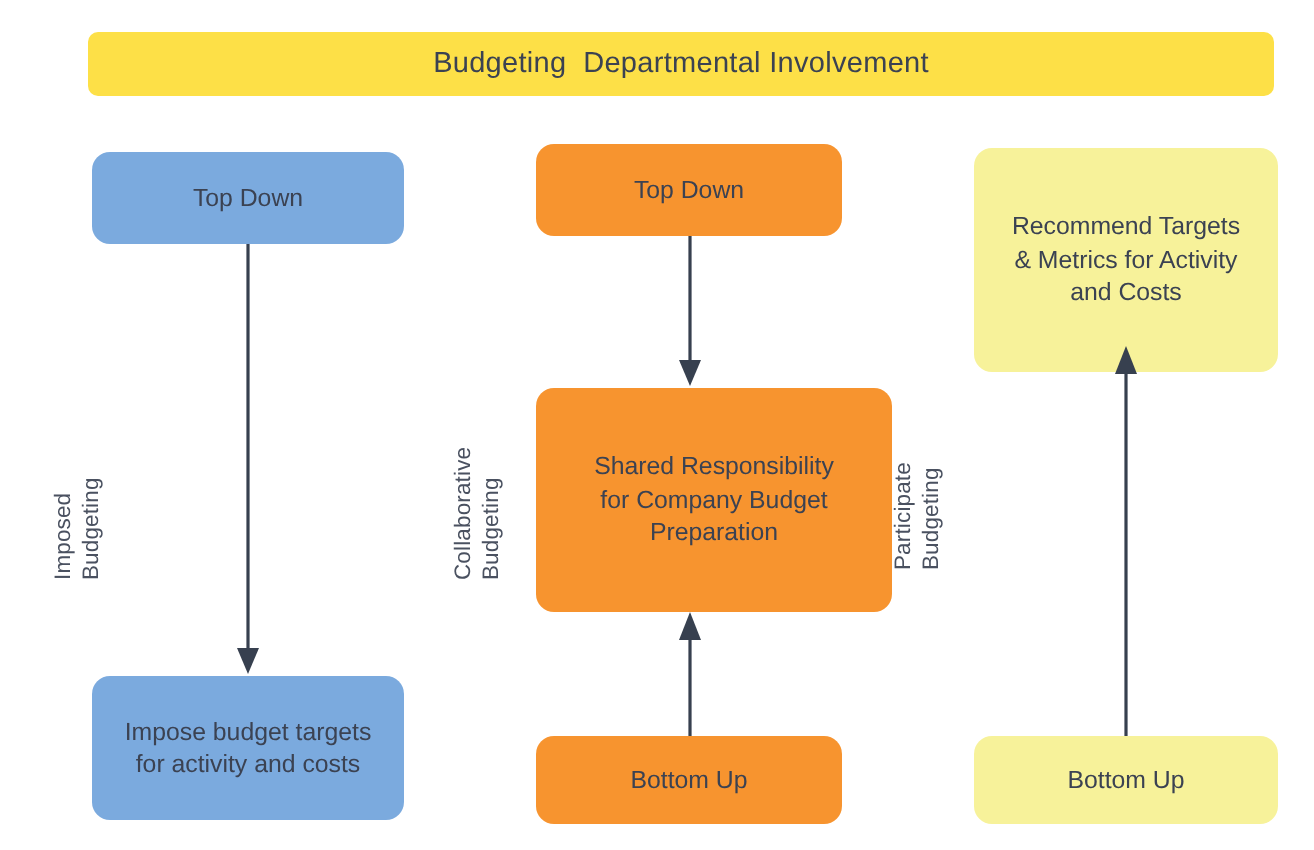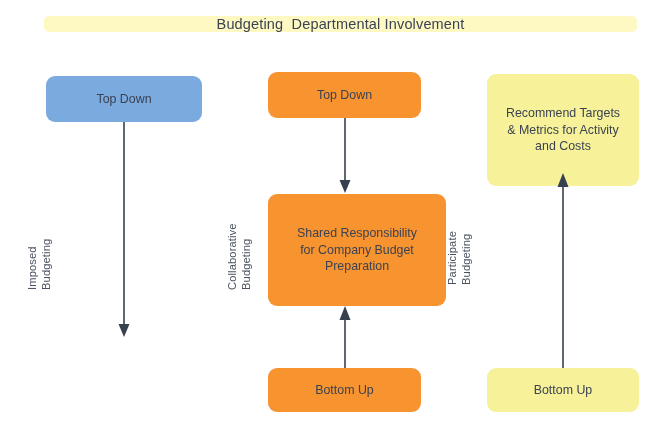--- a/index.html
+++ b/index.html
@@ -19,22 +19,22 @@
     background: #ffffff;
     overflow: hidden;
   }
 
   
   .title-banner {
     position: absolute;
     left: 44px;
     top: 16px;
     width: 593px;
-    height: 16px;
-    background: #fef9c3;
+    height: 32px;
+    background: #fde047;
     border-radius: 5px;
     display: flex;
     align-items: center;
     justify-content: center;
   }
   .title-text {
     font-size: 14.5px;
     color: #3b4252;
     letter-spacing: 0.15px;
     white-space: pre;
@@ -101,20 +101,24 @@
 
   <div class="node blue" style="left: 46px; top: 76px; width: 156px; height: 46px;">
     <span class="node-label">Top Down</span>
   </div>
 
   <svg class="connector" style="left: 116px; top: 122px; width: 16px; height: 216px;" width="16" height="216" viewBox="0 0 16 216">
     <line x1="8" y1="0" x2="8" y2="205"></line>
     <polygon points="8,215 2.5,202 13.5,202"></polygon>
   </svg>
 
+  <div class="node blue" style="left: 46px; top: 338px; width: 156px; height: 72px;">
+    <span class="node-label">Impose budget targets
+for activity and costs</span>
+  </div>
 
   <div class="lane-label" style="left: 226px; top: 290px; width: 130px;">Collaborative
 Budgeting</div>
 
   <div class="node orange" style="left: 268px; top: 72px; width: 153px; height: 46px;">
     <span class="node-label">Top Down</span>
   </div>
 
   <svg class="connector" style="left: 337px; top: 118px; width: 16px; height: 76px;" width="16" height="76" viewBox="0 0 16 76">
     <line x1="8" y1="0" x2="8" y2="65"></line>

